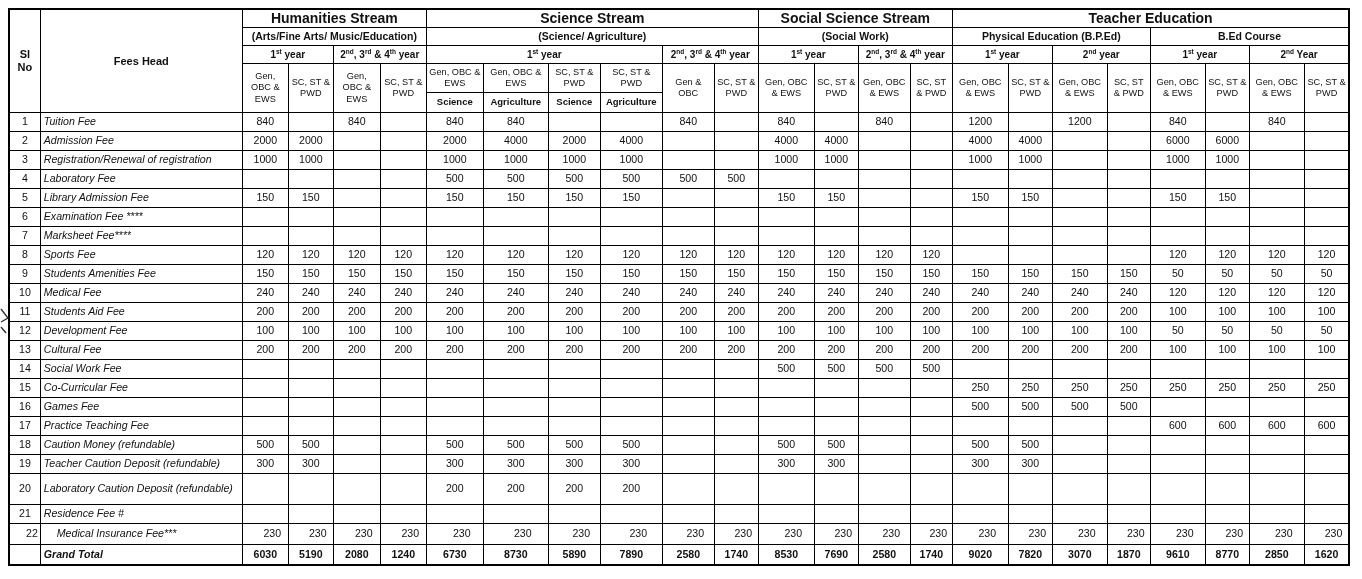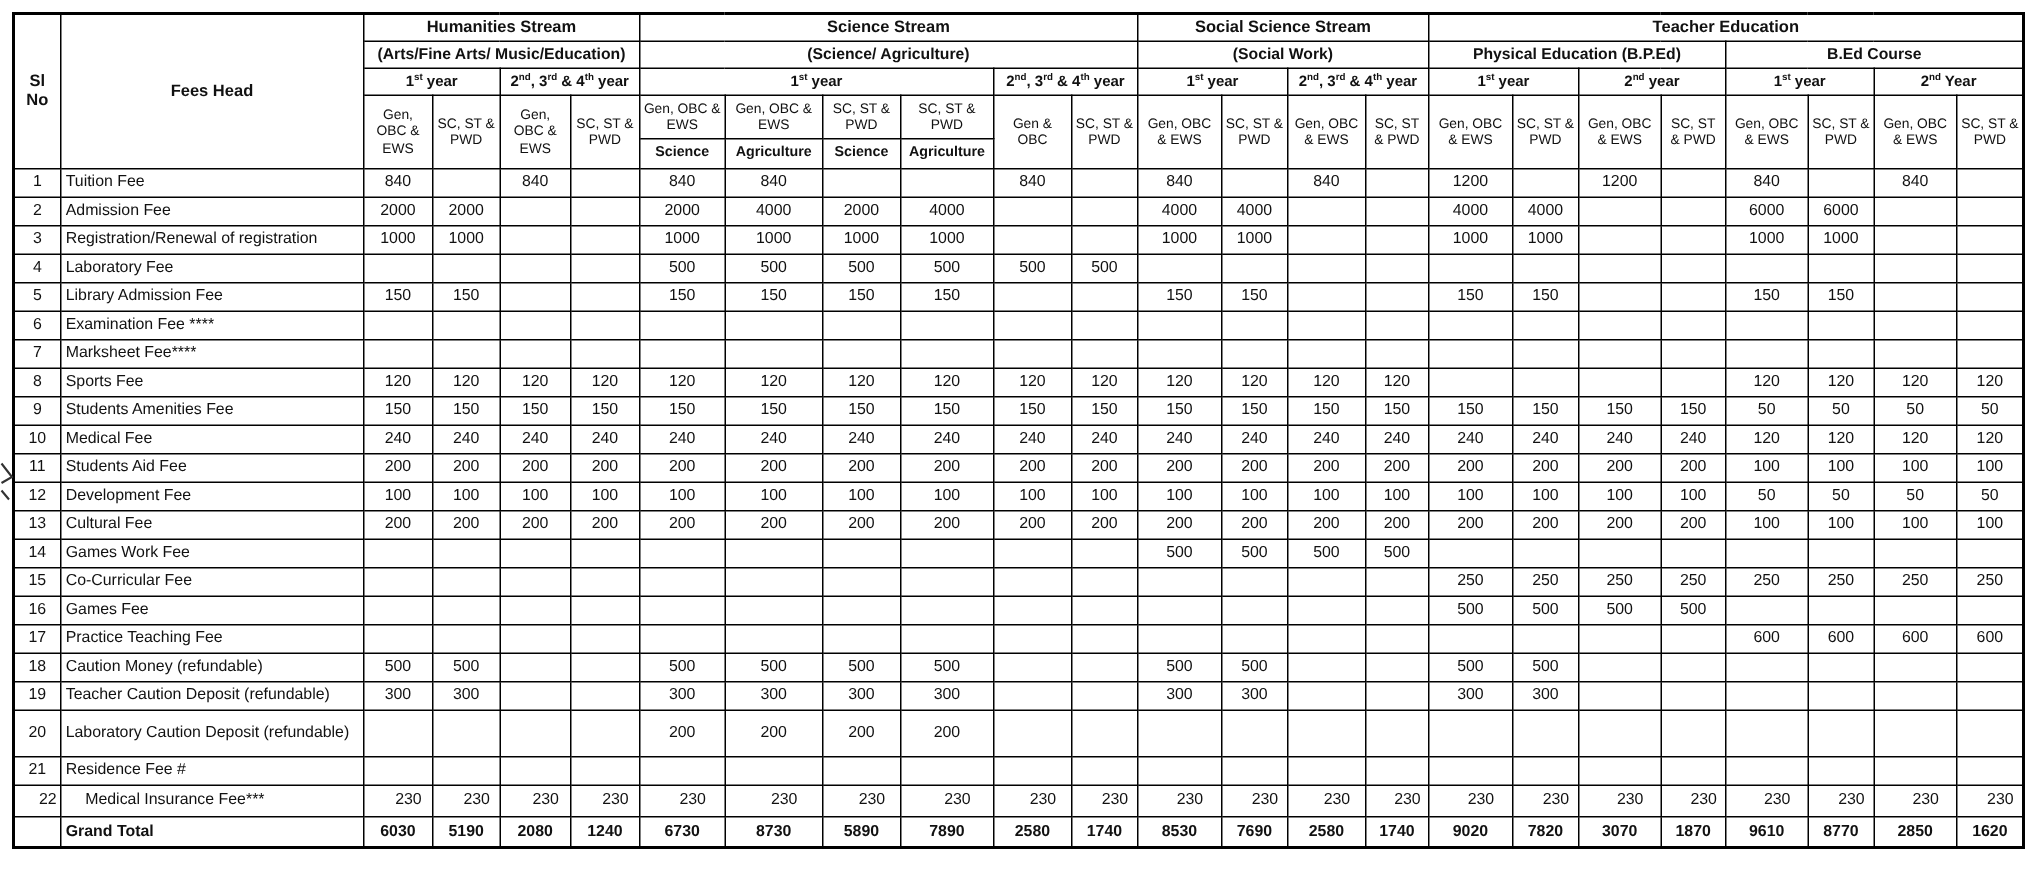--- a/index.html
+++ b/index.html
@@ -2,30 +2,30 @@
 <html><head>
 <meta charset="utf-8">
 <style>
   html,body{margin:0;padding:0;background:#ffffff;}
   body{width:1362px;height:579px;font-family:"Liberation Sans","DejaVu Sans",sans-serif;color:#111;position:relative;}
   .sheet{position:absolute;left:8px;top:8px;}
   table{border-collapse:collapse;table-layout:fixed;background:#fff;}
   table{border:2px solid #000;}
   th,td{border:1px solid #000;padding:0 2px;overflow:hidden;vertical-align:middle;}
   thead th{font-weight:bold;text-align:center;line-height:1.15;}
-  .stream-title{font-size:11px;height:17px;}
+  .stream-title{font-size:14px;height:17px;}
   .course-title{font-size:10.5px;height:17px;}
   .year-label{font-size:10px;height:17px;}
   .year-label sup{font-size:6.5px;}
   .cat-label{font-weight:normal;font-size:9.2px;line-height:1.2;height:27px;}
   .cat-span{height:48px;}
   .disc-label{font-size:9.5px;height:19px;margin-left:40px;}
   .corner-cell{font-size:11px;}
   tbody td{font-size:10.6px;text-align:center;height:18px;line-height:1.1;}
-  td.fee-head{text-align:left;padding-left:3px;}
+  td.fee-head{text-align:left;padding-left:3px;font-style:italic;}
   tr.tall td{height:30px;}
   tr.rowspace td{height:20px;padding-left:16px;}
   tr.grand td{font-weight:bold;height:19px;}
   .margin-mark{position:absolute;left:0px;top:305px;width:9px;height:30px;}
 </style>
 </head>
 <body>
 
 <div class="sheet">
   <div id="fee-table-container">
@@ -449,21 +449,21 @@
             <td>200</td>
             <td>200</td>
             <td>200</td>
             <td>100</td>
             <td>100</td>
             <td>100</td>
             <td>100</td>
           </tr>
           <tr>
             <td>14</td>
-            <td class="fee-head">Games Work Fee</td>
+            <td class="fee-head">Social Work Fee</td>
             <td></td>
             <td></td>
             <td></td>
             <td></td>
             <td></td>
             <td></td>
             <td></td>
             <td></td>
             <td></td>
             <td></td>

